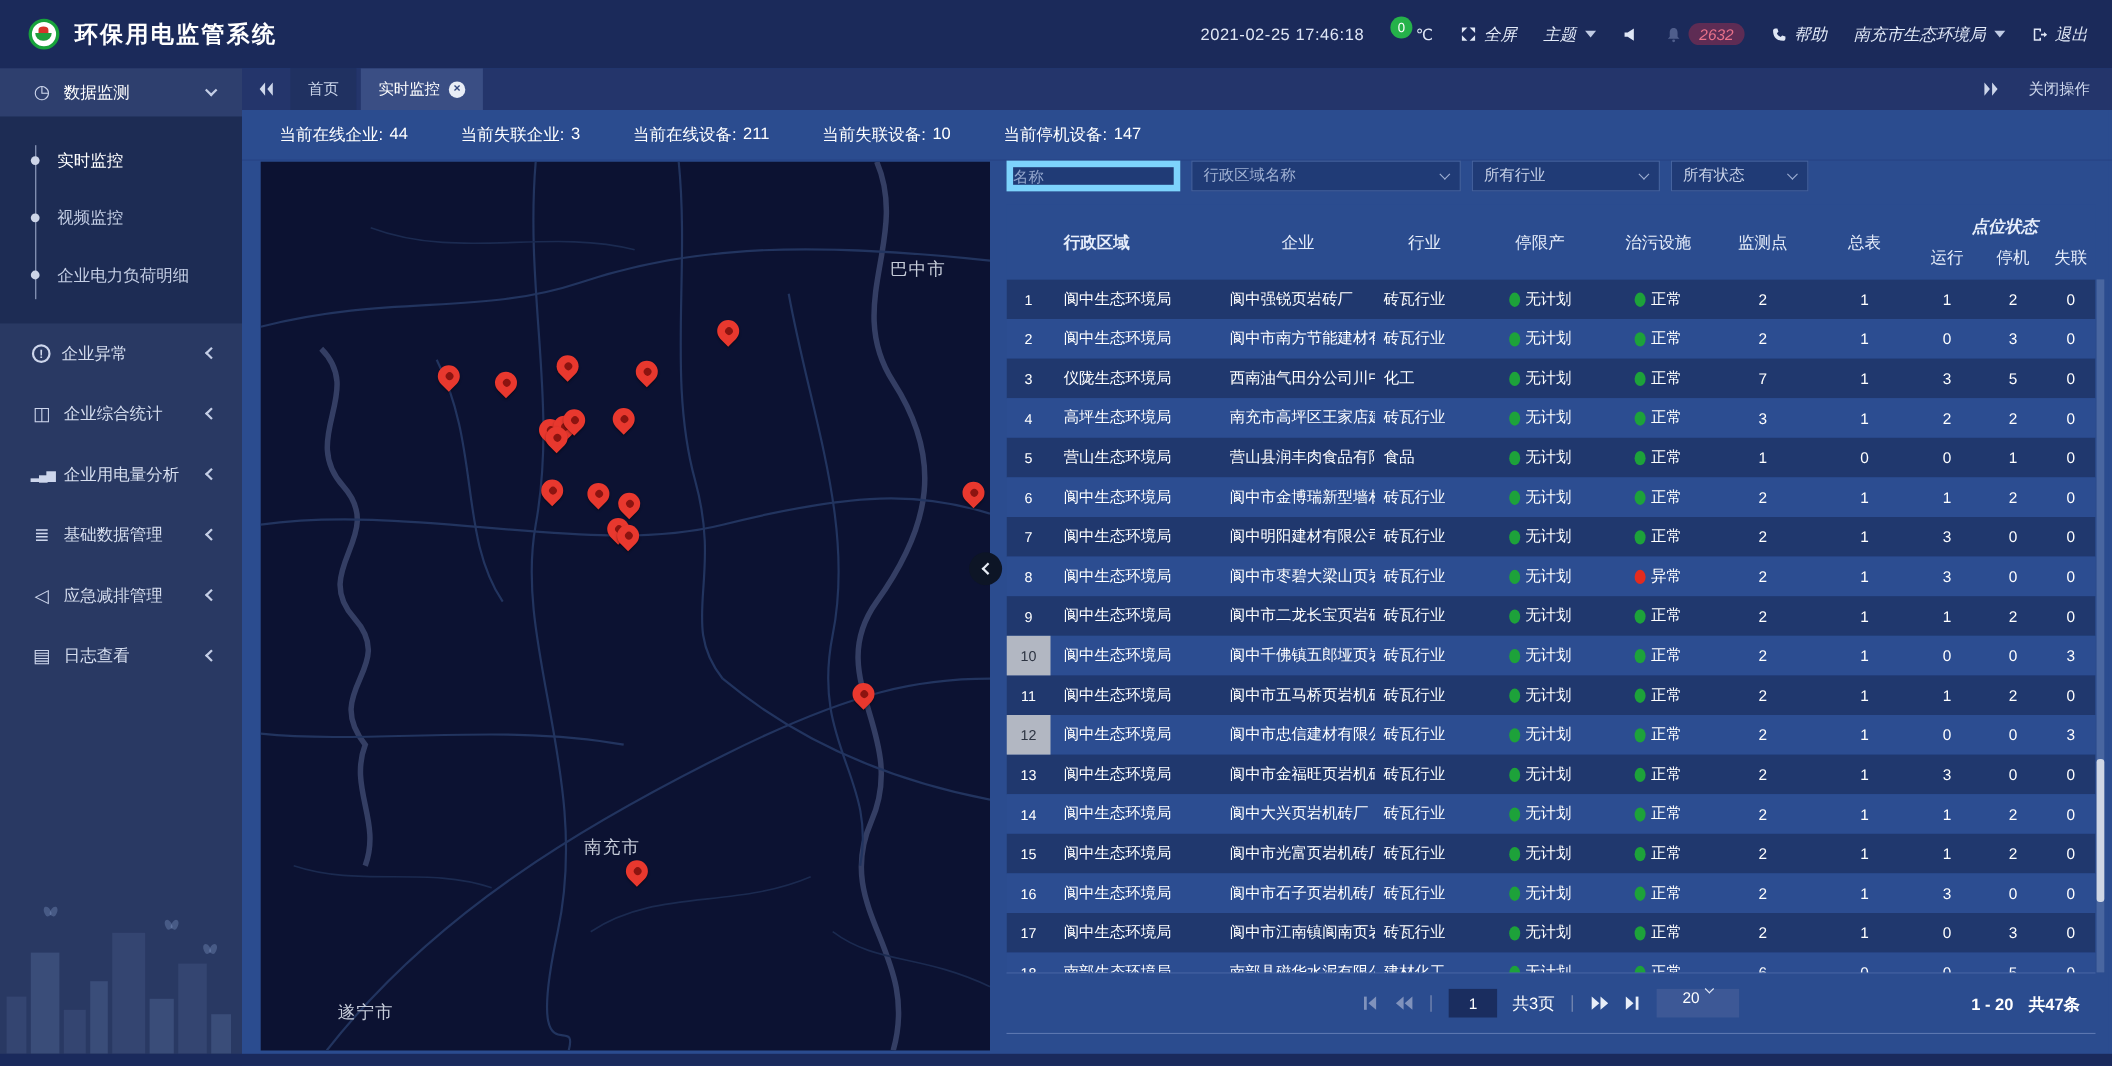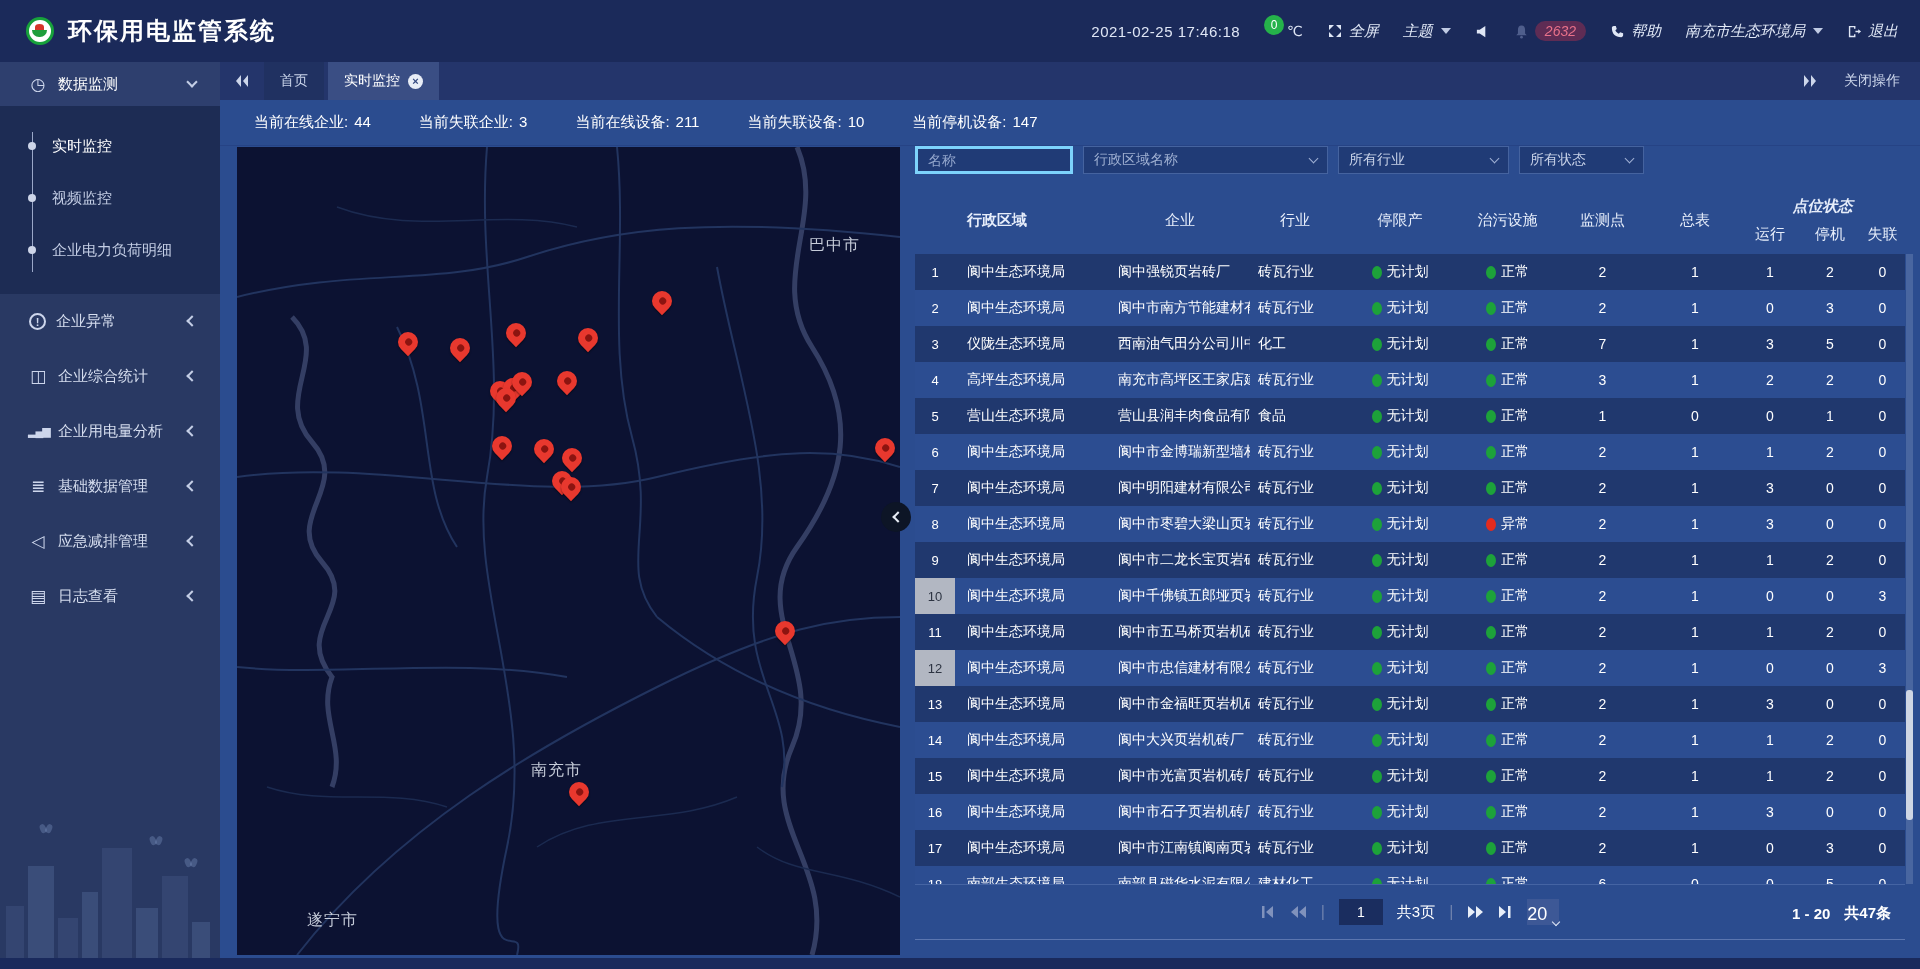--- a/index.html
+++ b/index.html
@@ -10,21 +10,21 @@
   
   .hdr { position:absolute; left:0; top:0; width:1920px; height:62px; background:#1b2a5a;
          display:flex; align-items:center; justify-content:space-between; z-index:30; }
   .brand { display:flex; align-items:center; gap:14px; padding-left:26px; }
   .logo { width:28px; height:28px; border-radius:50%; background:#fff; border:3px solid #17a23b;
           position:relative; flex:0 0 auto; }
   .logo::before { content:""; position:absolute; left:6px; top:4px; width:9px; height:6px;
           background:#d6342a; border-radius:50% 50% 0 0; }
   .logo::after { content:""; position:absolute; left:3px; top:10px; width:15px; height:7px;
           background:#1f9e3c; border-radius:0 0 8px 8px; }
-  .title { color:#fff; font-size:24px; font-weight:bold; letter-spacing:2px; }
+  .title { color:#fff; font-size:21px; font-weight:bold; letter-spacing:2px; }
   .hdr-right { display:flex; align-items:center; gap:24px; padding-right:22px; color:#dfe6f5; font-size:15px; }
   .dt { letter-spacing:0.5px; }
   .temp { display:flex; align-items:flex-start; gap:3px; }
   .temp-circle { width:20px; height:20px; border-radius:50%; background:#25b24a; color:#fff;
           font-size:12px; display:flex; align-items:center; justify-content:center; margin-top:-8px; }
   .temp-unit { font-size:14px; }
   .hbtn { display:flex; align-items:center; gap:6px; cursor:pointer; font-size:15px; color:#e3eaf8;font-style:italic; }
   .hbtn svg { display:block; }
   .caret-down { width:0; height:0; border-left:5px solid transparent; border-right:5px solid transparent;
           border-top:6px solid #c0cbe4; margin-left:2px; }
@@ -89,22 +89,22 @@
   .pin::after { content:""; position:absolute; width:7px; height:7px; left:6.5px; top:6.5px;
           border-radius:50%; background:#8c1410; }
   .toggle-knob { position:absolute; left:-34px; top:360px; width:30px; height:30px; border-radius:50%;
           background:#0d1526; color:#e8edf6; display:flex; align-items:center; justify-content:center;
           z-index:25; cursor:pointer; font-size:14px; }
   .toggle-knob .chev { position:static; border-color:#e8edf6; transform:rotate(135deg); margin-left:4px; }
 
   
   .right-panel { position:absolute; left:695px; top:80px; width:998px; height:798px; }
   .filters { position:absolute; left:0; top:4px; height:28px; display:flex; gap:10px; }
-  .f-input { width:158px; height:28px; background:#203b76; border:3px solid #7dd3fc; color:#eab308;
-          font-size:14px; padding:0 10px; outline:none; font-family:inherit; }
+  .f-input { width:158px; height:28px; background:#203b76; border:6px solid #7dd3fc; color:#eab308;
+          font-size:14px; padding:0 0; outline:none; font-family:inherit; }
   .f-input::placeholder { color:#93a6cc; }
   .f-select { height:28px; background:#203b76; border:1px solid #45639f; display:flex; align-items:center;
           justify-content:space-between; padding:0 10px; cursor:pointer; font-size:14px; color:#9fb0d2; }
   .f-select.lit { color:#c8d2e8; }
   .f-select .sel-caret { width:7px; height:7px; border-right:1.5px solid #9fb0d4; border-bottom:1.5px solid #9fb0d4;
           transform:rotate(45deg); margin-top:-4px; margin-left:10px; }
   .w245 { width:245px; } .w171 { width:171px; } .w125 { width:125px; }
 
   .grid-cols { display:grid; grid-template-columns:40px 155px 140px 90px 120px 95px 95px 90px 60px 60px 45px; }
   .thead { position:absolute; left:0; top:44px; width:990px; height:68px; background:#2b4c8f;
@@ -132,22 +132,22 @@
   .vthumb { position:absolute; left:0; top:436px; width:7px; height:130px; background:#cfd6e4; border-radius:3px; }
 
   .pager { position:absolute; left:0; top:742px; width:990px; height:56px;
           border-top:1px solid rgba(120,145,200,0.35); border-bottom:1px solid rgba(140,160,210,0.5);
           display:flex; align-items:center; justify-content:center; gap:14px; color:#fff; font-size:15px; }
   .pg-ic { display:flex; align-items:center; cursor:pointer; }
   .pg-ic svg { display:block; }
   .pg-div { color:#6f82ad; font-size:16px; }
   .pg-input { width:44px; height:26px; background:#1a2d5f; border:none; color:#fff; text-align:center;
           font-size:14px; outline:none; font-family:inherit; }
-  .pg-size { height:26px; background:#3d5896; color:#fff; display:flex; align-items:flex-end; gap:6px;
-          padding:0 0; cursor:pointer; font-size:18px; }
+  .pg-size { height:26px; background:#3d5896; color:#fff; display:flex; align-items:flex-start; gap:6px;
+          padding:0 24px; cursor:pointer; font-size:14px; }
   .pg-size .sel-caret { width:6px; height:6px; border-right:1.5px solid #e3eaf8; border-bottom:1.5px solid #e3eaf8;
           transform:rotate(45deg); margin-top:-3px; }
   .pg-total { position:absolute; right:14px; top:0; height:56px; display:flex; align-items:center; gap:14px;font-weight:bold; }
 
   .footer-strip { position:absolute; left:0; bottom:0; width:1920px; height:11px; background:#1a2a5c; z-index:40; }
 </style>
 </head>
 <body>
 
 <div class="page">

